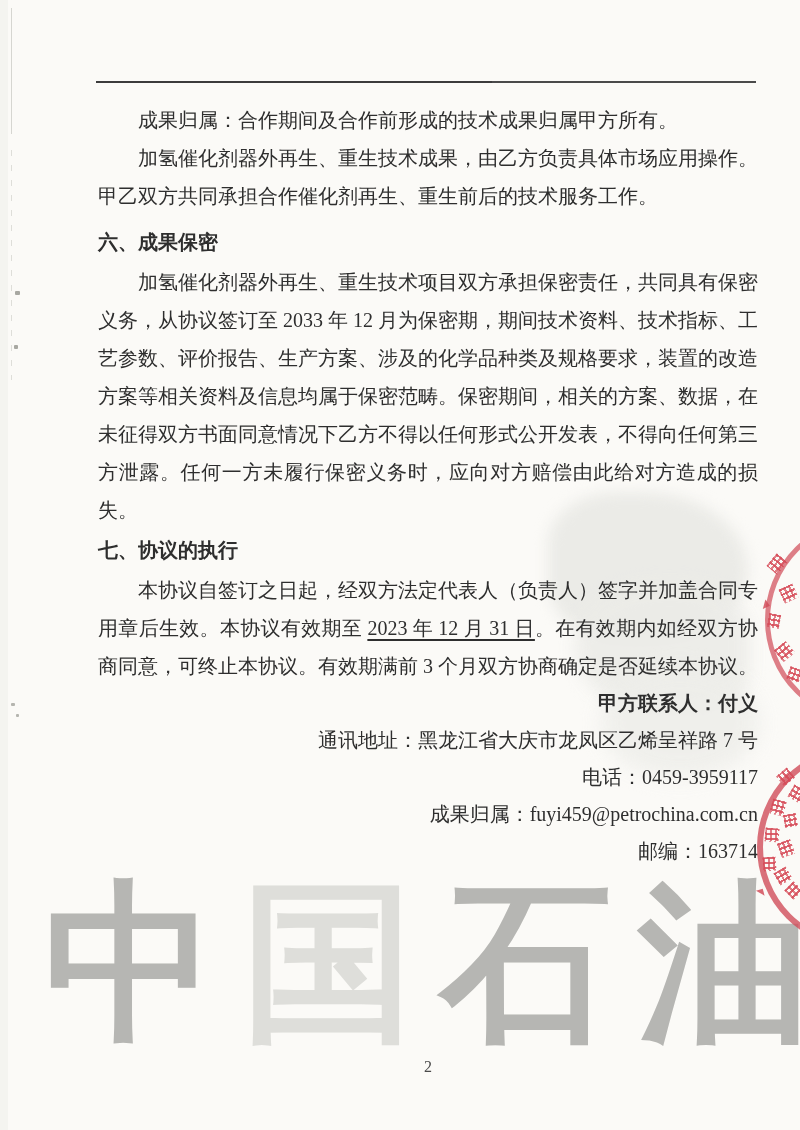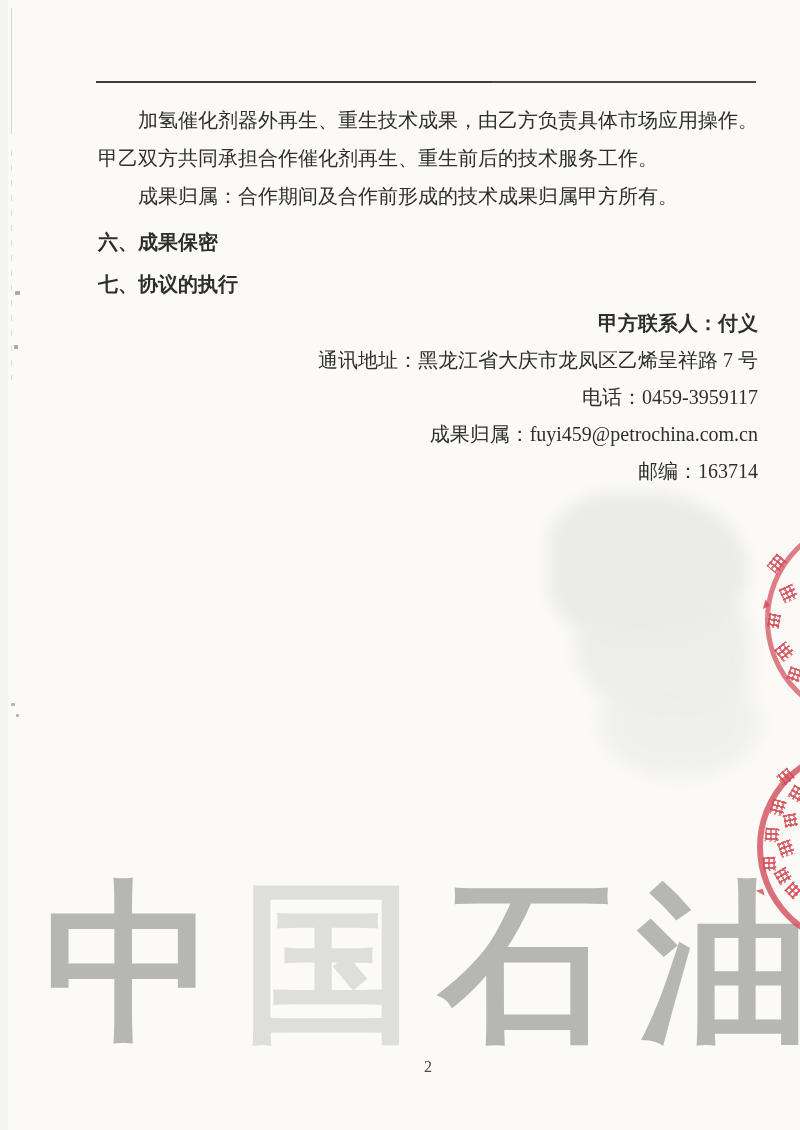--- a/index.html
+++ b/index.html
@@ -92,26 +92,28 @@
   <div class="speck sp4"></div>
   <div class="blob blob1"></div>
   <div class="blob blob2"></div>
   <div class="blob blob3"></div>
 
   <div class="rule"></div>
 
   <div class="watermark"><span>中</span><span class="faint">国</span><span>石</span><span>油</span></div>
 
   <div class="content">
+    <p class="indent">成果归属：合作期间及合作前形成的技术成果归属甲方所有。</p>
     <p class="indent">加氢催化剂器外再生、重生技术成果，由乙方负责具体市场应用操作。甲乙双方共同承担合作催化剂再生、重生前后的技术服务工作。</p>
-    <p class="indent">成果归属：合作期间及合作前形成的技术成果归属甲方所有。</p>
 
     <p class="h-sec mt10">六、成果保密</p>
+    <p class="indent">加氢催化剂器外再生、重生技术项目双方承担保密责任，共同具有保密义务，从协议签订至 2033 年 12 月为保密期，期间技术资料、技术指标、工艺参数、评价报告、生产方案、涉及的化学品种类及规格要求，装置的改造方案等相关资料及信息均属于保密范畴。保密期间，相关的方案、数据，在未征得双方书面同意情况下乙方不得以任何形式公开发表，不得向任何第三方泄露。任何一方未履行保密义务时，应向对方赔偿由此给对方造成的损失。</p>
 
     <p class="h-sec mt4">七、协议的执行</p>
+    <p class="indent"><span>本协议自签订之日起，经双方法定代表人（负责人）签字并加盖合同专用章后生效。本协议有效期至 </span><span class="date-underline">2023 年 12 月 31 日</span><span>。在有效期内如经双方协商同意，可终止本协议。有效期满前 3 个月双方协商确定是否延续本协议。</span></p>
 
     <div class="contact">
       <div class="bold">甲方联系人：付义</div>
       <div>通讯地址：黑龙江省大庆市龙凤区乙烯呈祥路 7 号</div>
       <div>电话：0459-3959117</div>
       <div>成果归属：fuyi459@petrochina.com.cn</div>
       <div>邮编：163714</div>
     </div>
   </div>
 

